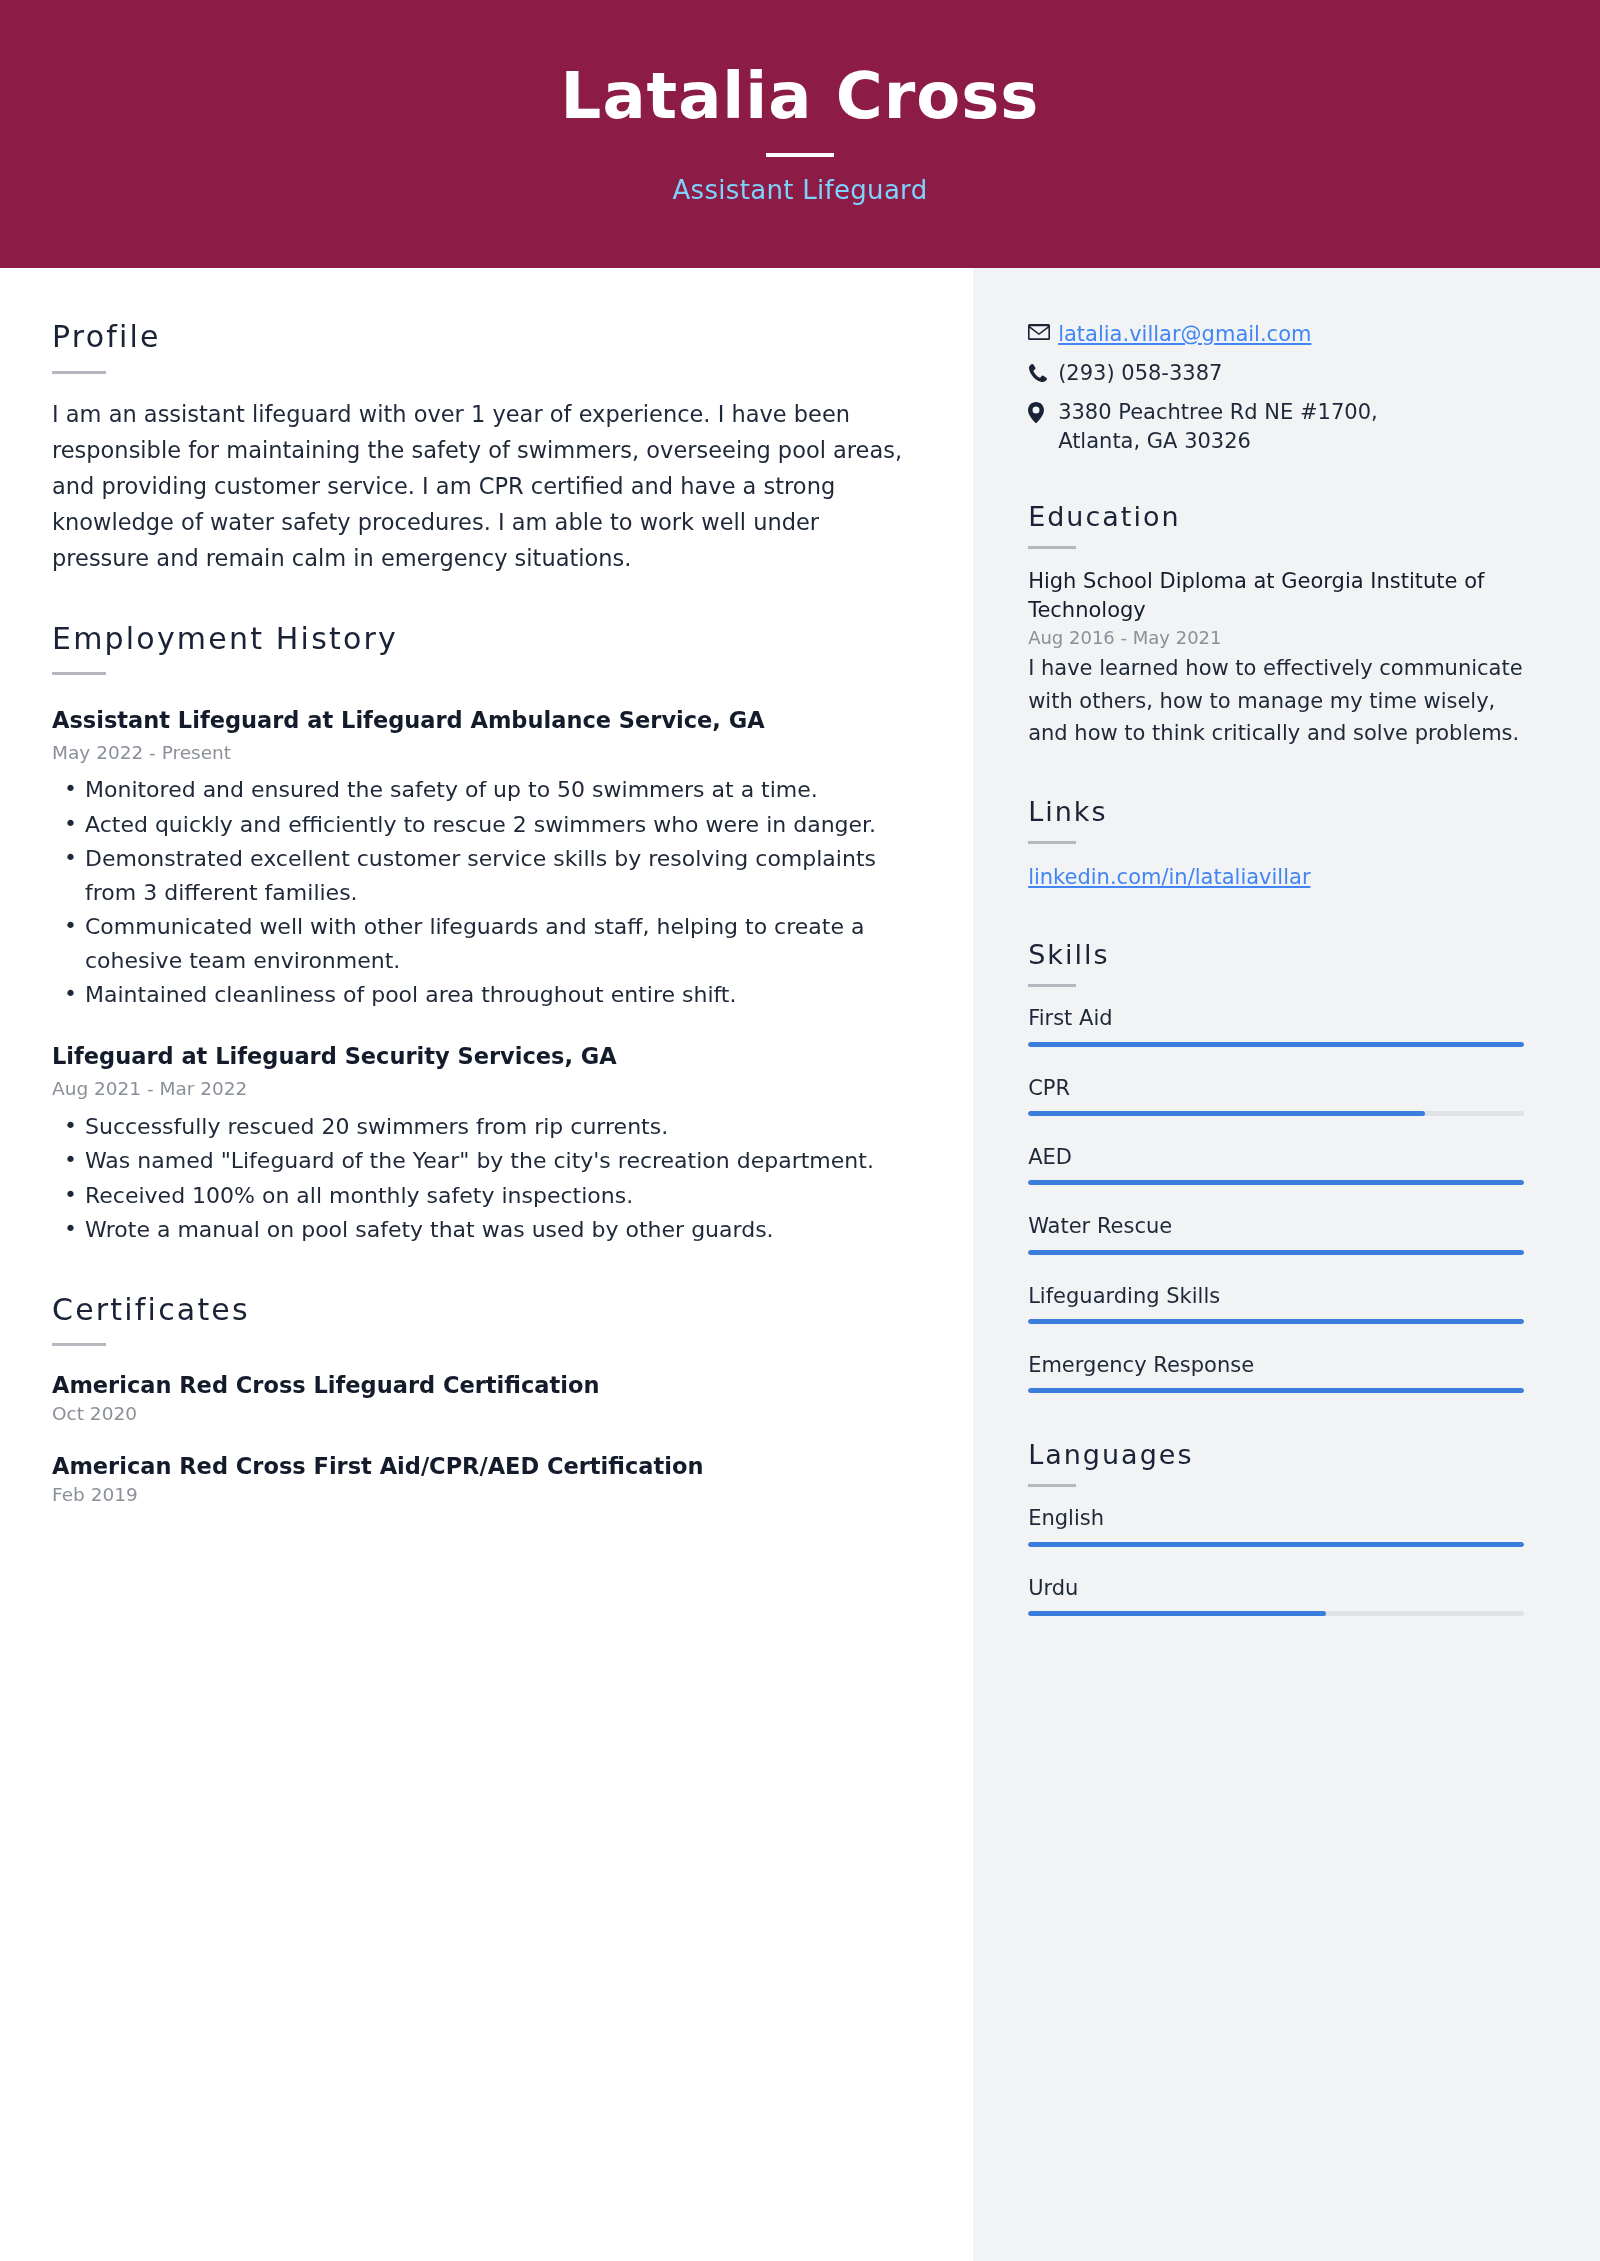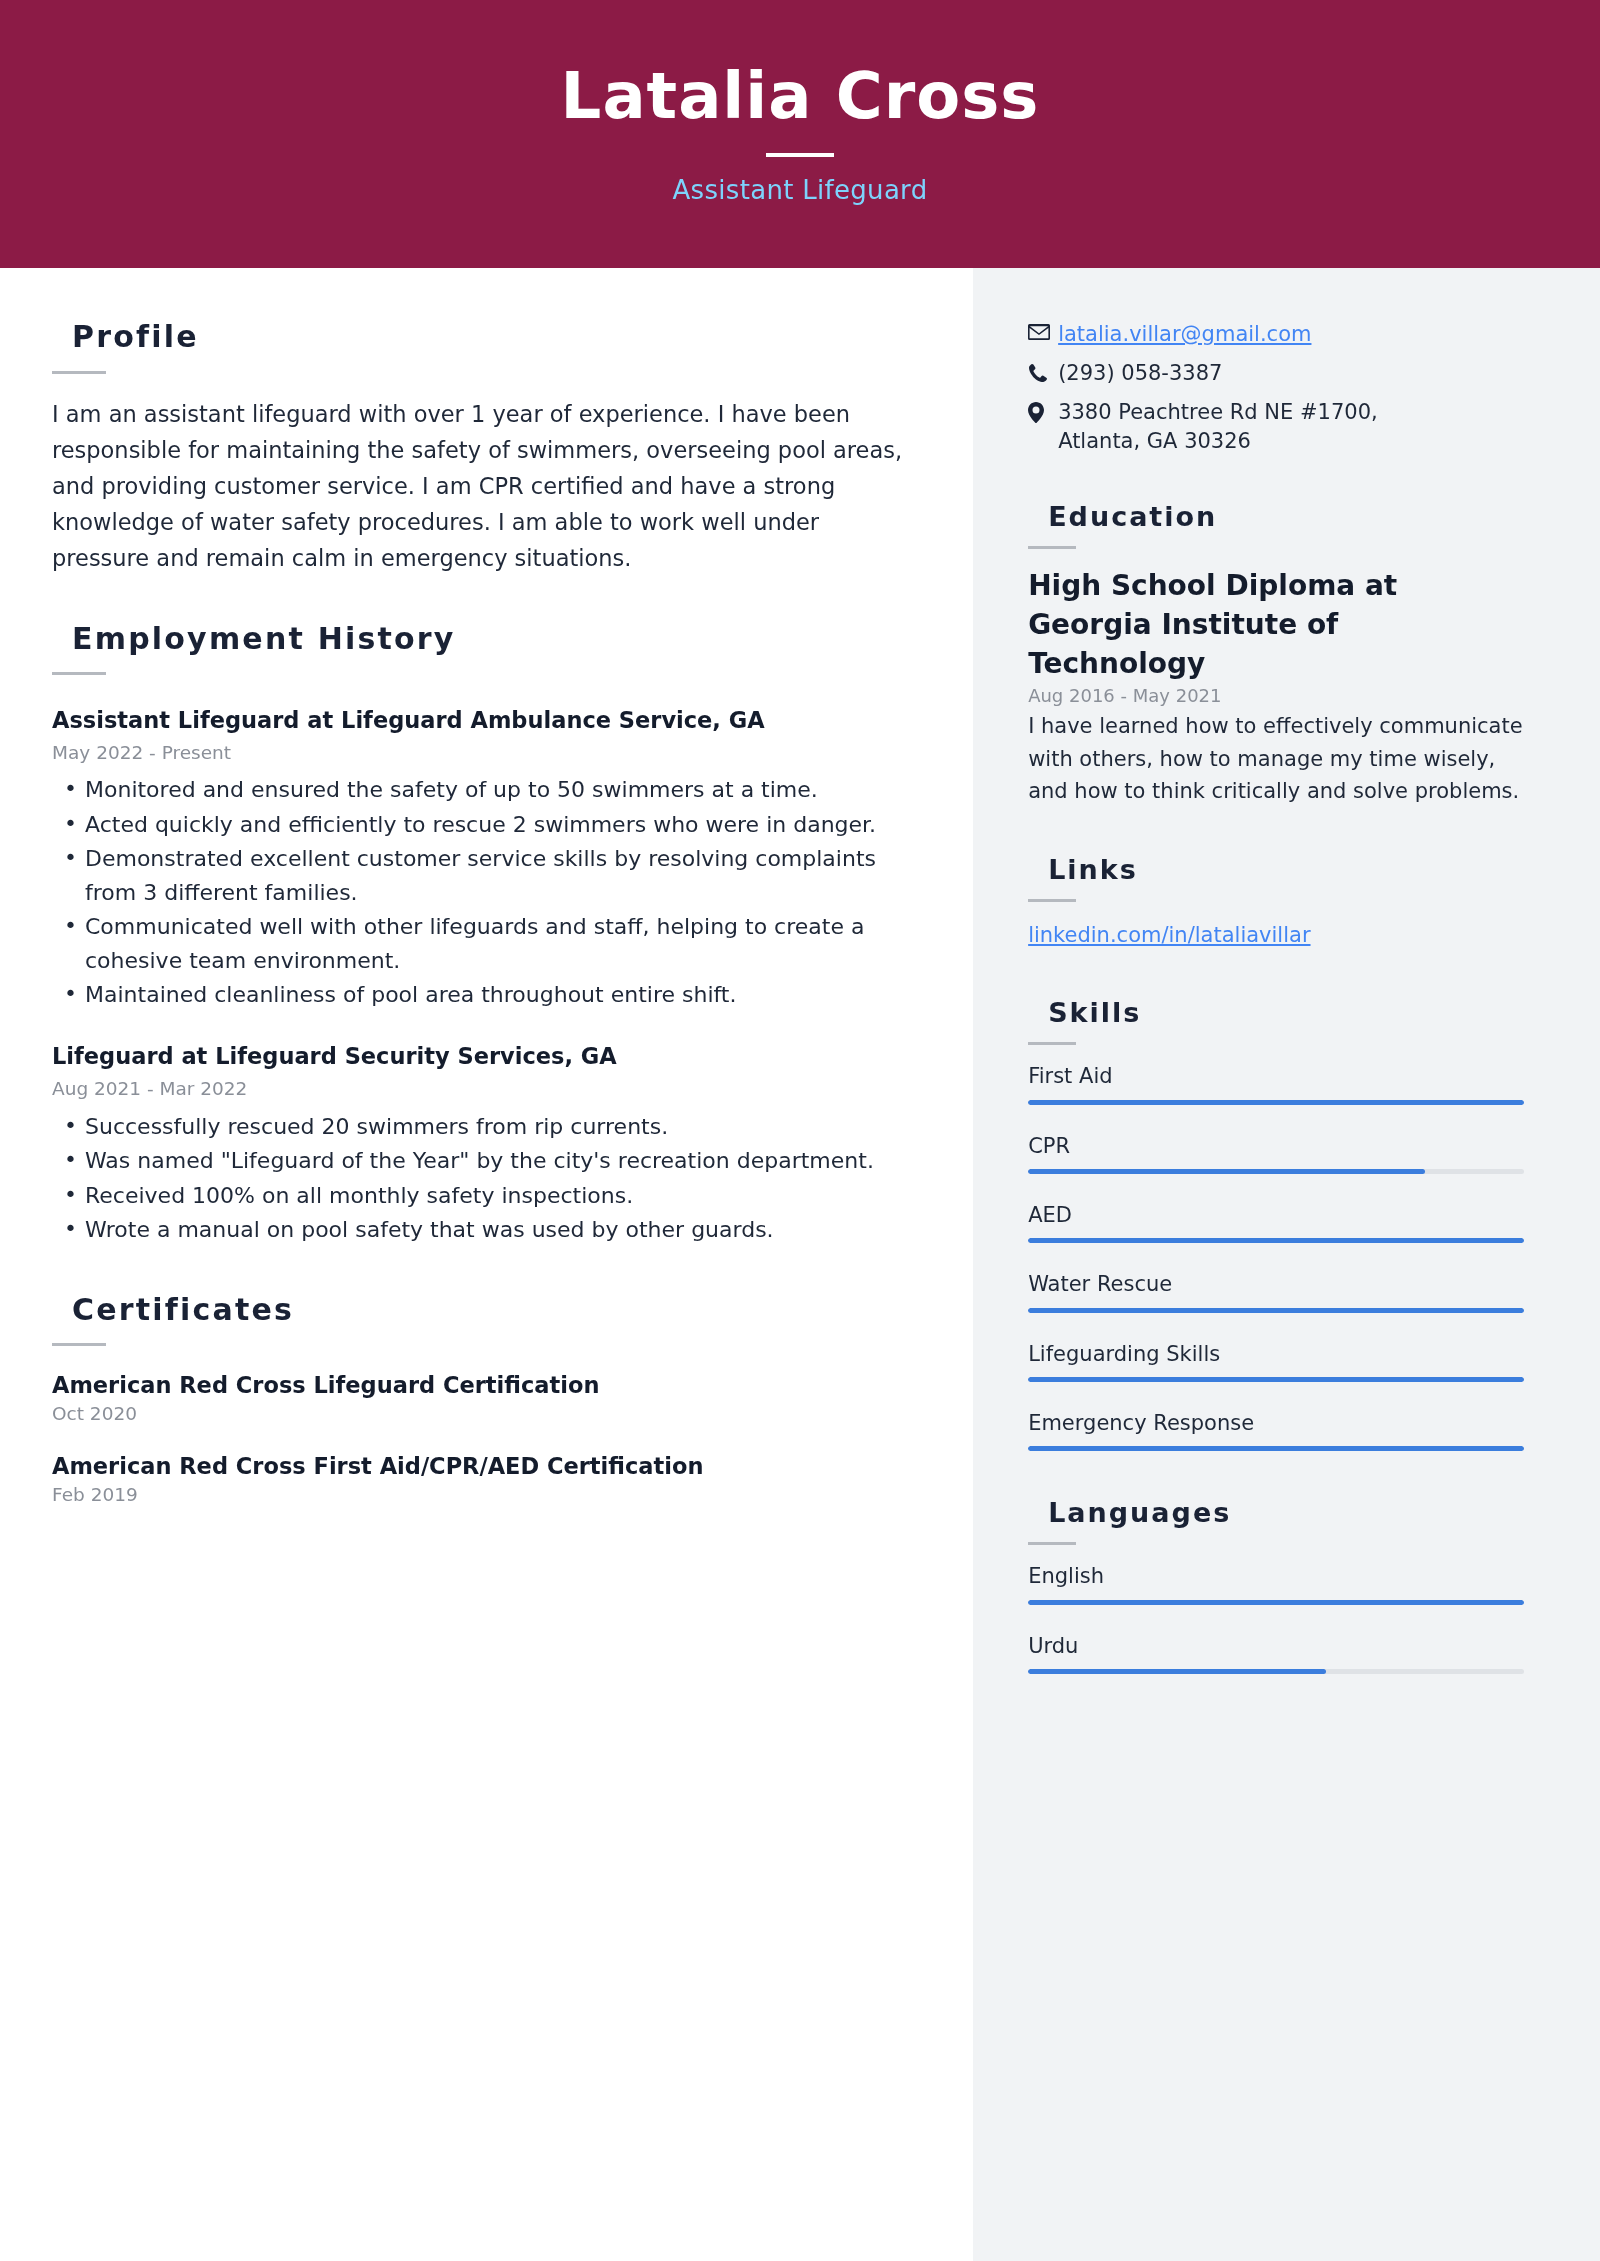--- a/index.html
+++ b/index.html
@@ -51,25 +51,24 @@
   }
   .side-col {
     width:661px;
     background:#f1f3f5;
     padding:52px 76px 60px 55px;
   }
 
   
   .sec-head {
     font-size:30px;
-    font-weight:700;
+    font-weight:400;
     letter-spacing:2.2px;
     color:#1a2235;
     line-height:1.15;
-    margin-left:20px;
   }
   .side-col .sec-head { font-size:27px; letter-spacing:2px; }
   .sec-rule {
     width:54px;
     height:3px;
     background:#b5b9bf;
     margin:16px 0 22px;
   }
   .side-col .sec-rule { width:48px; margin:14px 0 18px; }
 
@@ -146,22 +145,22 @@
     text-decoration:underline;
     font-size:21px;
     word-break:break-all;
   }
   .side-para {
     font-size:21px;
     line-height:1.55;
     color:#1f2838;
   }
   .side-entry-title {
-    font-size:28px;
-    font-weight:700;
+    font-size:21px;
+    font-weight:400;
     color:#141c2c;
     line-height:1.38;
   }
   .side-entry-date {
     font-size:18px;
     color:#8a8f98;
     margin-top:2px;
     margin-bottom:4px;
   }
   .side-link-row { font-size:21px; line-height:1.5; }

